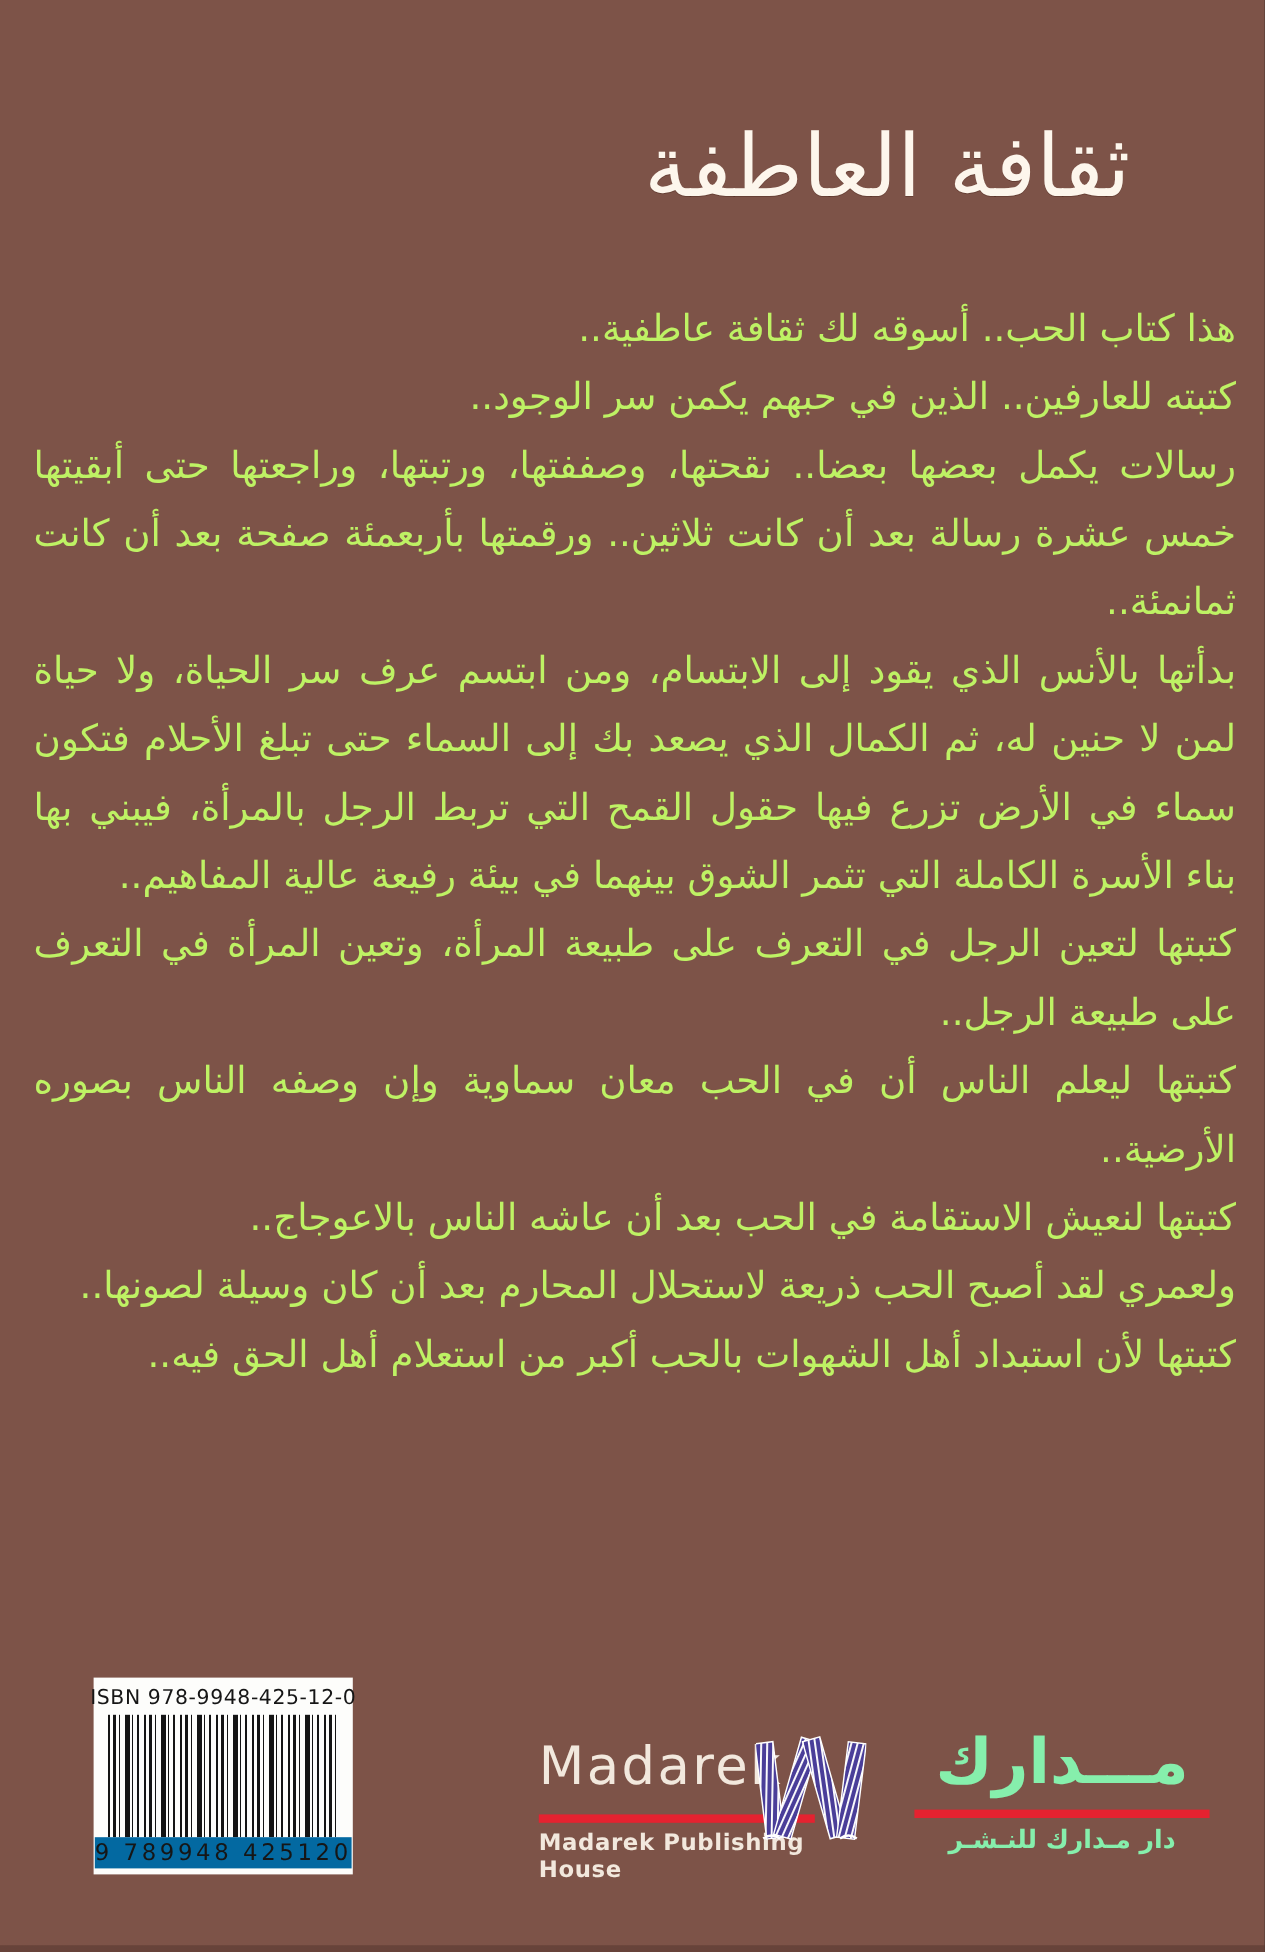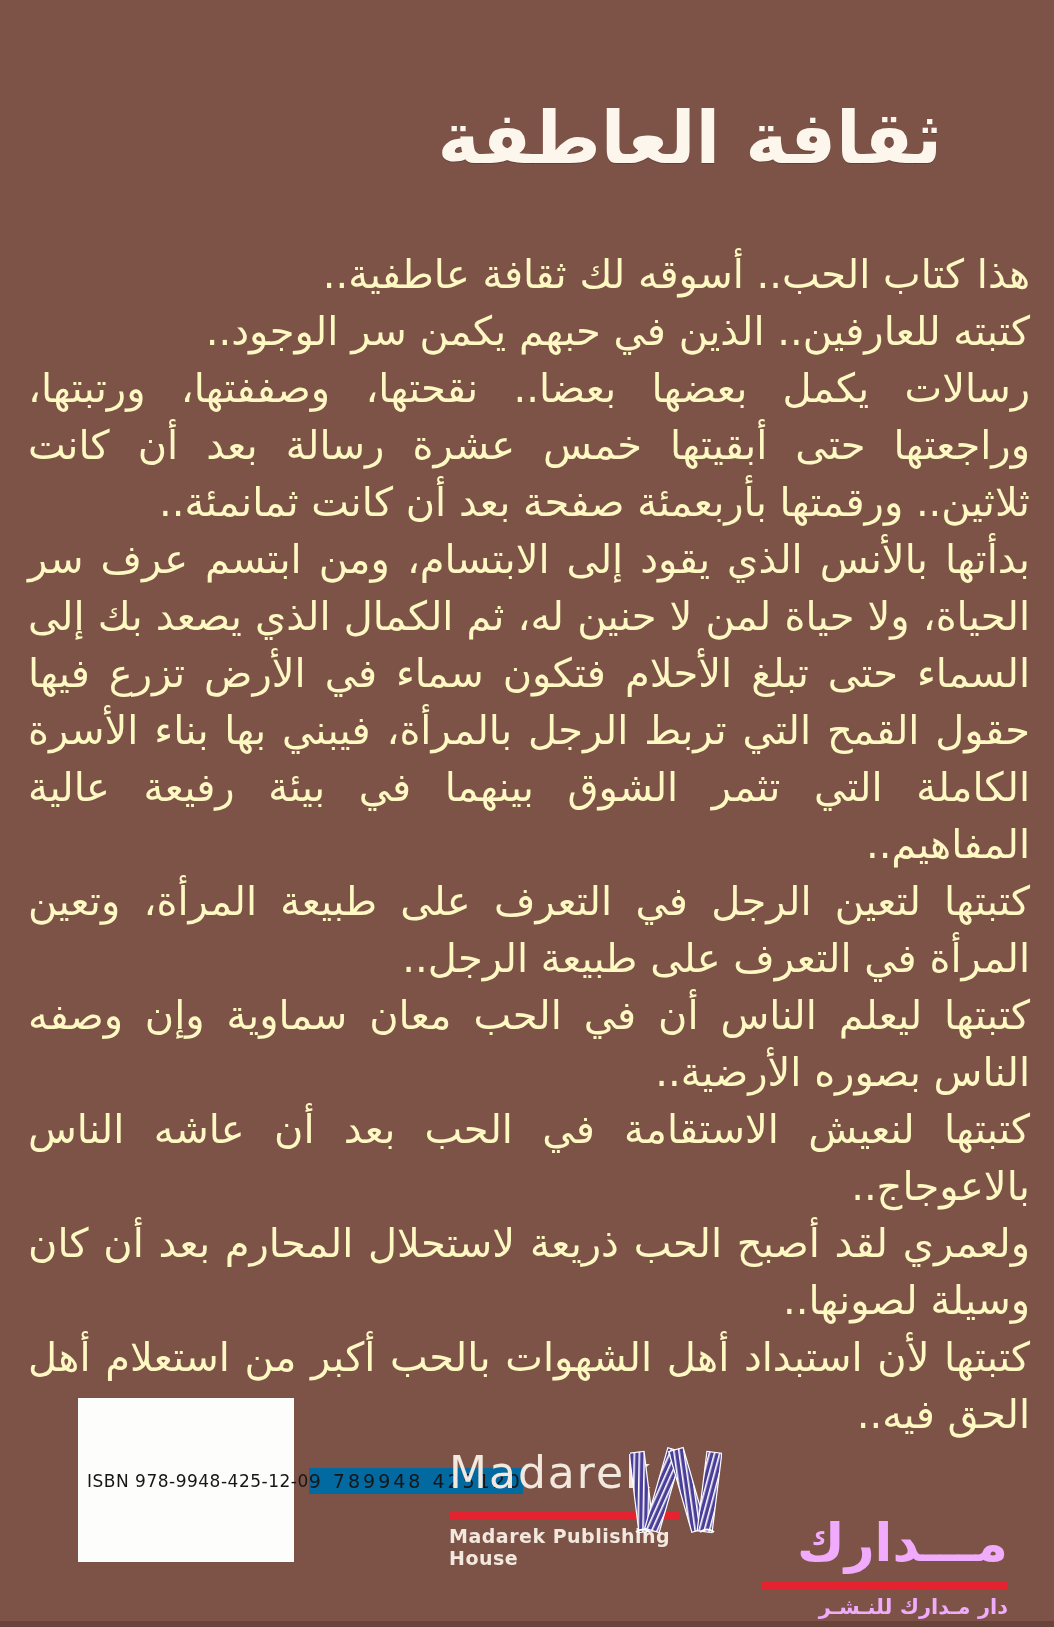--- a/index.html
+++ b/index.html
@@ -23,51 +23,52 @@
   }
 
   
   .title {
     position: absolute;
     top: 96px;
     right: 112px;
     direction: rtl;
     color: #fdf6ec;
     font-size: 72px;
-    font-weight: bold;
+    font-weight: normal;
     letter-spacing: 1px;
     text-shadow: 0 1px 0 rgba(60,30,20,0.35);
     white-space: nowrap;
   }
 
   
   .body-text {
     position: absolute;
     top: 246px;
     left: 28px;
     right: 24px;
     direction: rtl;
-    color: #fef9c3;
-    font-size: 40px;
+    color: #bef264;
+    font-size: 31px;
     line-height: 57px;
     text-align: justify;
   }
   .body-text p { margin: 0; }
 
   
   .isbn-box {
     position: absolute;
     left: 78px;
     top: 1398px;
     width: 216px;
     height: 164px;
     background: #fdfdfb;
     box-sizing: border-box;
     padding: 6px 9px 4px 9px;
     display: flex;
+    flex-direction: column;
     align-items: center;
   }
   .isbn-label {
     color: #161616;
     font-size: 17px;
     letter-spacing: 0.5px;
     white-space: nowrap;
     line-height: 22px;
   }
   .barcode-bars {
@@ -122,24 +123,25 @@
     position: absolute;
     left: 630px;
     top: 1440px;
     width: 92px;
     height: 98px;
   }
 
   .pub-ar {
     position: absolute;
     left: 762px;
-    top: 1512px;
+    top: 1438px;
     width: 246px;
     direction: rtl;
-    color: #f0abfc;
+    text-align: center;
+    color: #86efac;
   }
   .pub-name-ar {
     font-size: 52px;
     line-height: 62px;
     font-weight: bold;
     white-space: nowrap;
   }
   .pub-ar .red-rule { margin: 8px 0 6px 0; }
   .pub-tagline-ar {
     font-size: 21px;

